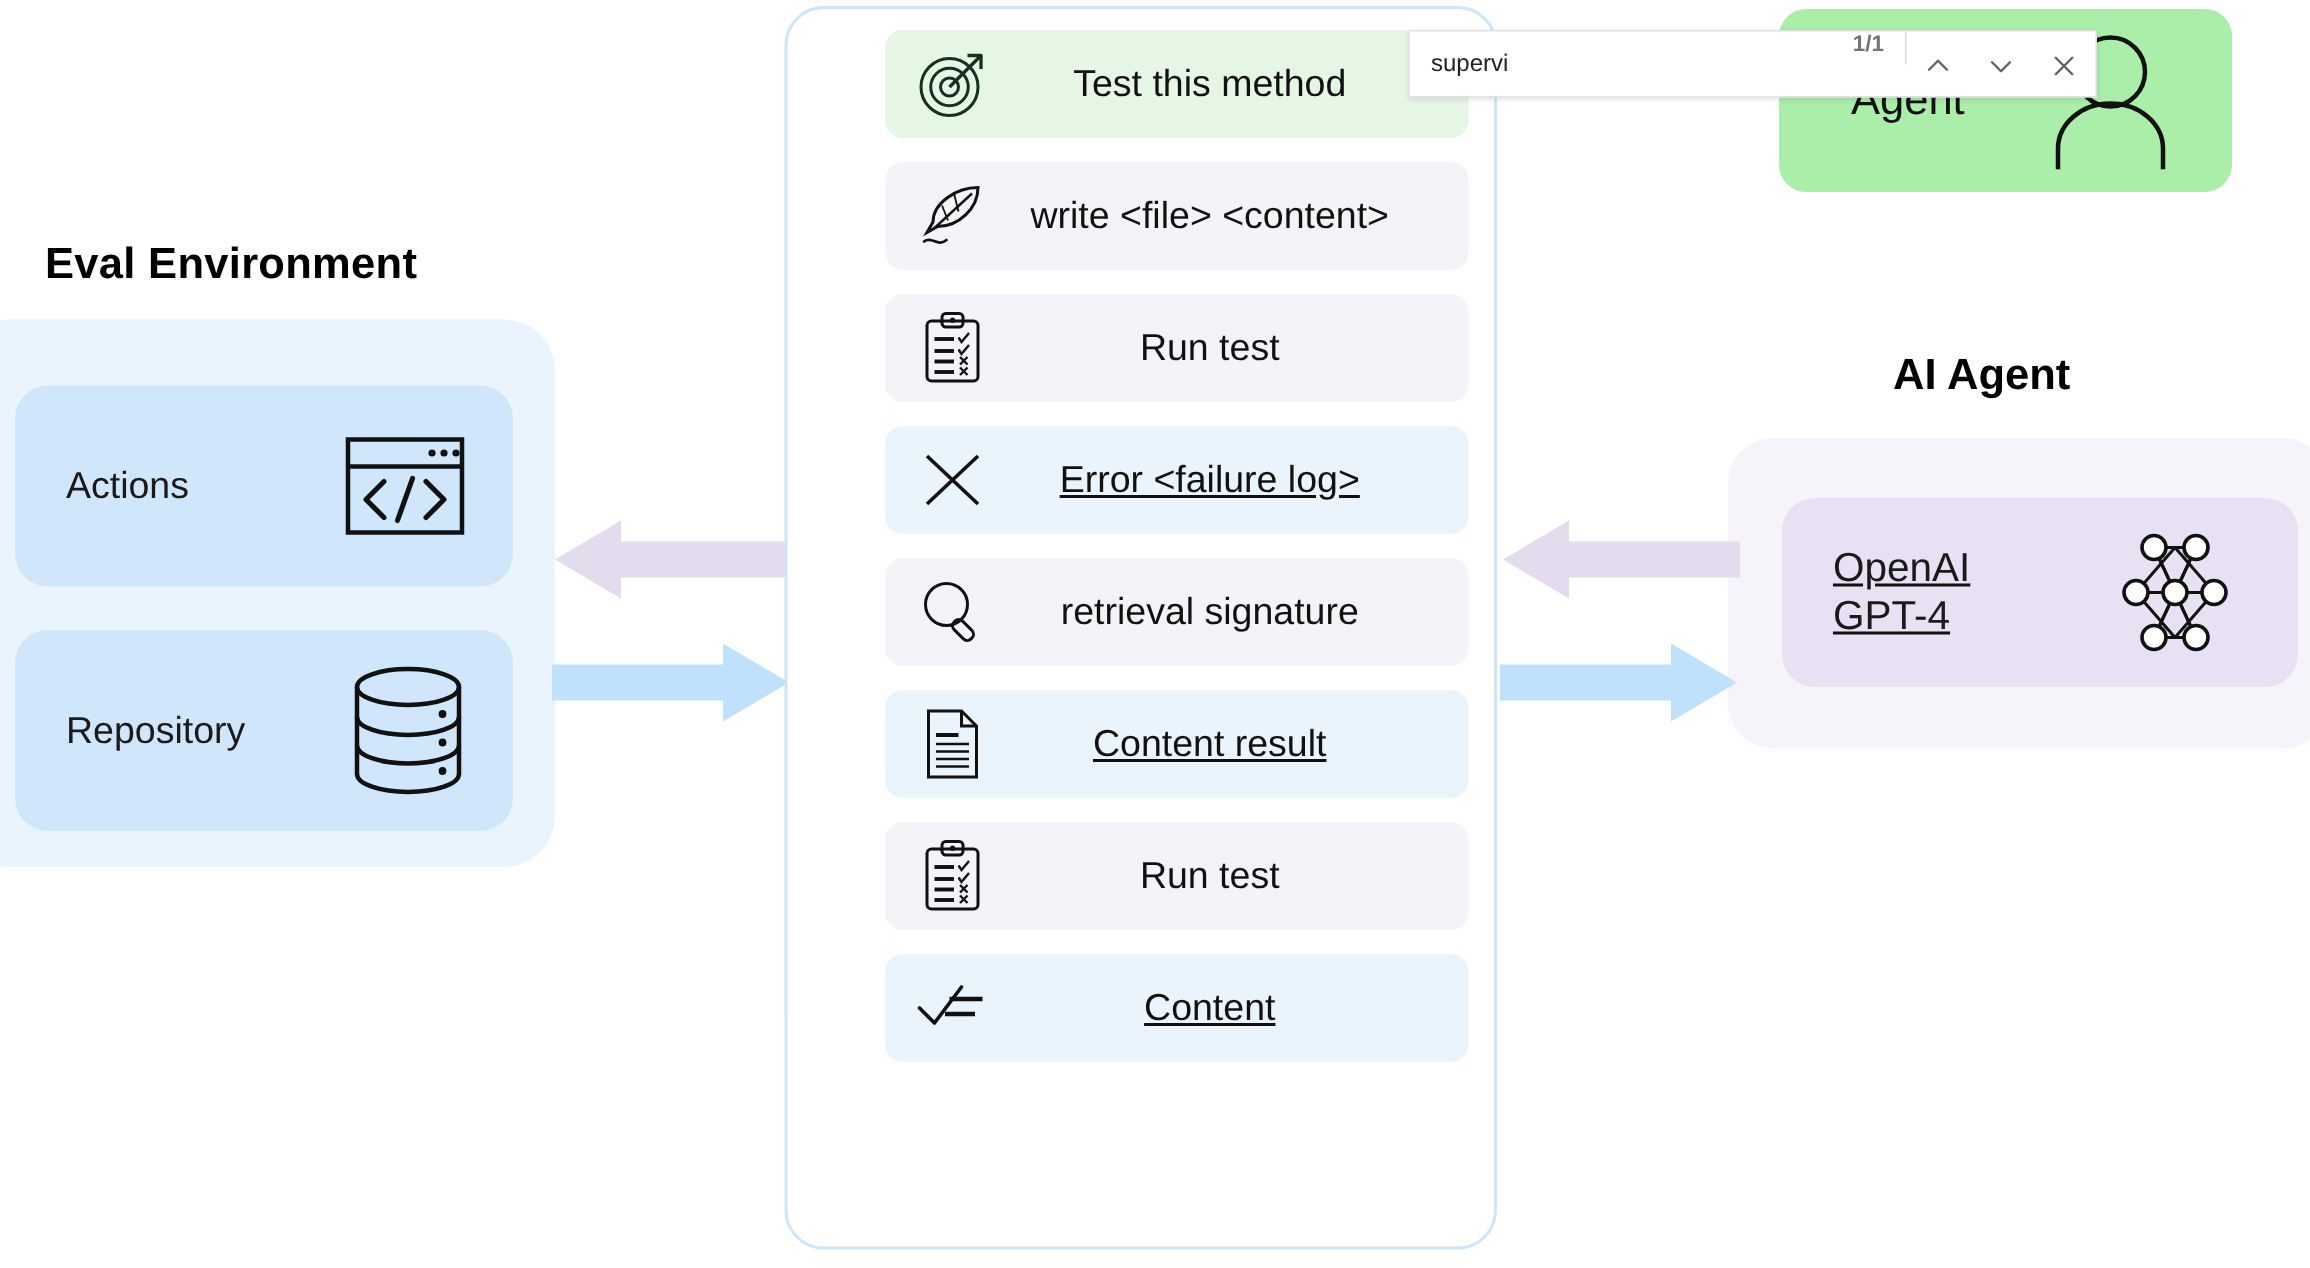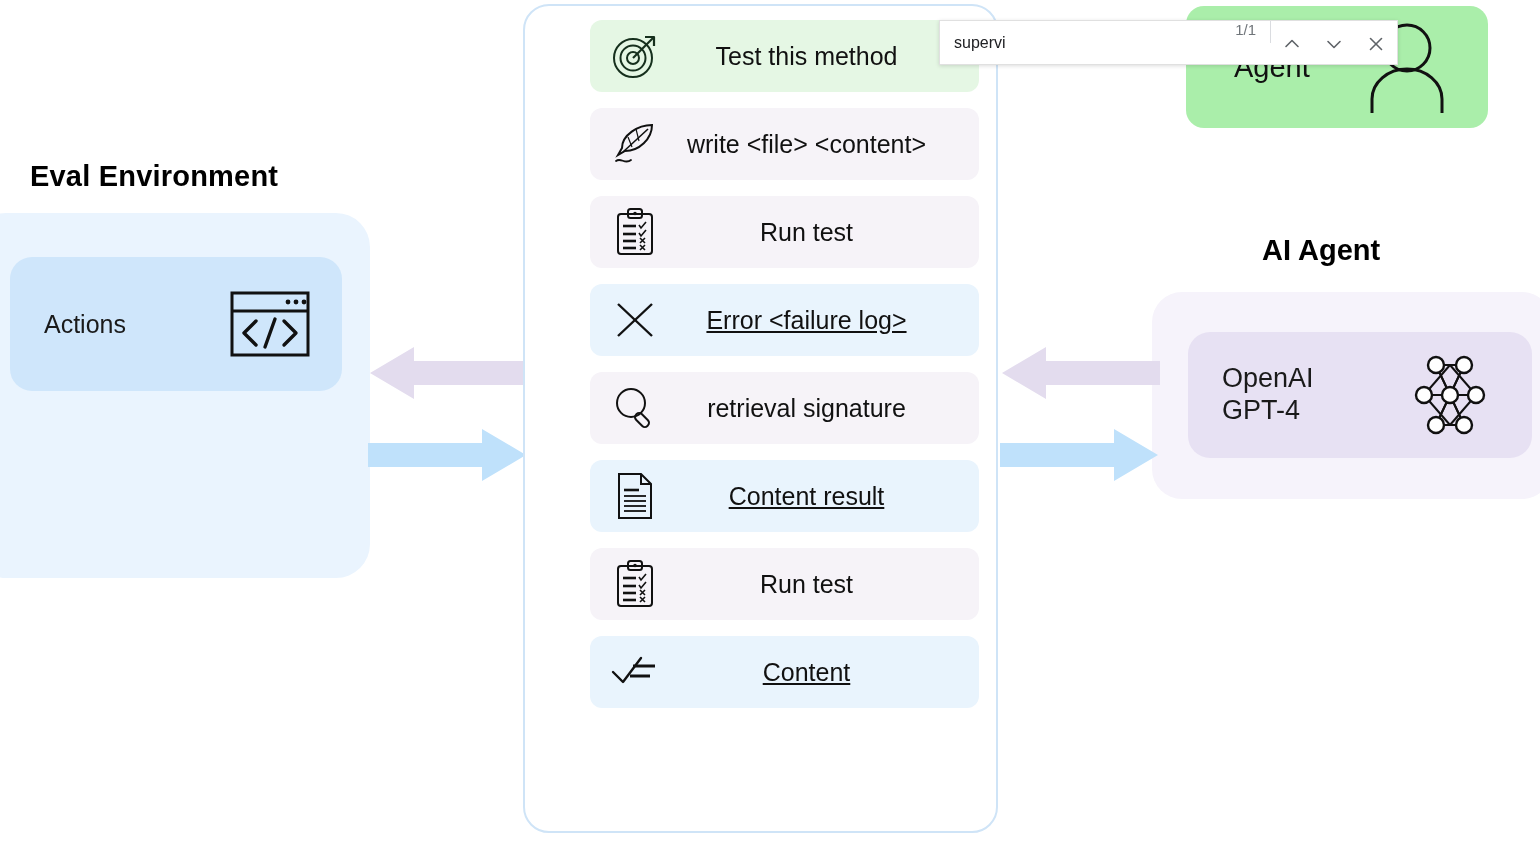--- a/index.html
+++ b/index.html
@@ -80,20 +80,21 @@
     top: 40px;
     width: 344px;
     height: 126px;
     background: #e7e1f3;
     border-radius: 22px;
     display: flex;
     align-items: center;
     justify-content: space-between;
     box-sizing: border-box;
     padding: 0 34px 0 34px;
+    text-decoration: underline;
   }
   #agent-model-label {
     font-size: 27px;
     line-height: 1.17;
     color: #1a1a1a;
     white-space: pre-line;
   }
 
   
   #user-panel {
@@ -181,20 +182,21 @@
     background: transparent;
     padding: 0 8px 0 14px;
     flex: 1;
     height: 100%;
   }
   #find-count {
     font-size: 15px;
     color: #70757a;
     padding-right: 14px;
     white-space: nowrap;
+    font-weight: bold;
   }
   #find-divider {
     width: 1px;
     height: 22px;
     background: #dadce0;
     flex: 0 0 1px;
   }
   .find-btn {
     width: 42px;
     height: 45px;
@@ -223,20 +225,34 @@
         <circle cx="58" cy="11" r="2.4" fill="#111"></circle>
         <circle cx="66" cy="11" r="2.4" fill="#111"></circle>
         <circle cx="74" cy="11" r="2.4" fill="#111"></circle>
         <polyline points="26,30 14,42 26,54" fill="none" stroke="#111" stroke-width="3.4" stroke-linecap="round" stroke-linejoin="round"></polyline>
         <polyline points="54,30 66,42 54,54" fill="none" stroke="#111" stroke-width="3.4" stroke-linecap="round" stroke-linejoin="round"></polyline>
         <line x1="45" y1="28" x2="35" y2="56" stroke="#111" stroke-width="3.4" stroke-linecap="round"></line>
       </svg>
     </span>
   </div>
 
+  <div class="env-card" id="env-card-repository">
+    <span class="env-card-label">Repository</span>
+    <span>
+      <svg class="icon-svg" width="76" height="88" viewBox="0 0 76 88">
+        <ellipse cx="38" cy="15" rx="34" ry="12" fill="none" stroke="#111" stroke-width="3"></ellipse>
+        <path d="M4 15 V73 a34 12 0 0 0 68 0 V15" fill="none" stroke="#111" stroke-width="3"></path>
+        <path d="M4 35 a34 12 0 0 0 68 0" fill="none" stroke="#111" stroke-width="3"></path>
+        <path d="M4 54 a34 12 0 0 0 68 0" fill="none" stroke="#111" stroke-width="3"></path>
+        <circle cx="61" cy="33" r="2.6" fill="#111"></circle>
+        <circle cx="61" cy="52" r="2.6" fill="#111"></circle>
+        <circle cx="61" cy="71" r="2.6" fill="#111"></circle>
+      </svg>
+    </span>
+  </div>
 </div>
 
 <div class="abs" id="ai-agent-title">AI Agent</div>
 
 <div class="abs" id="ai-agent-panel">
   <div id="agent-model-card">
     <span id="agent-model-label">OpenAI
 GPT-4</span>
     <span>
       <svg class="icon-svg" width="96" height="92" viewBox="0 0 96 92">

